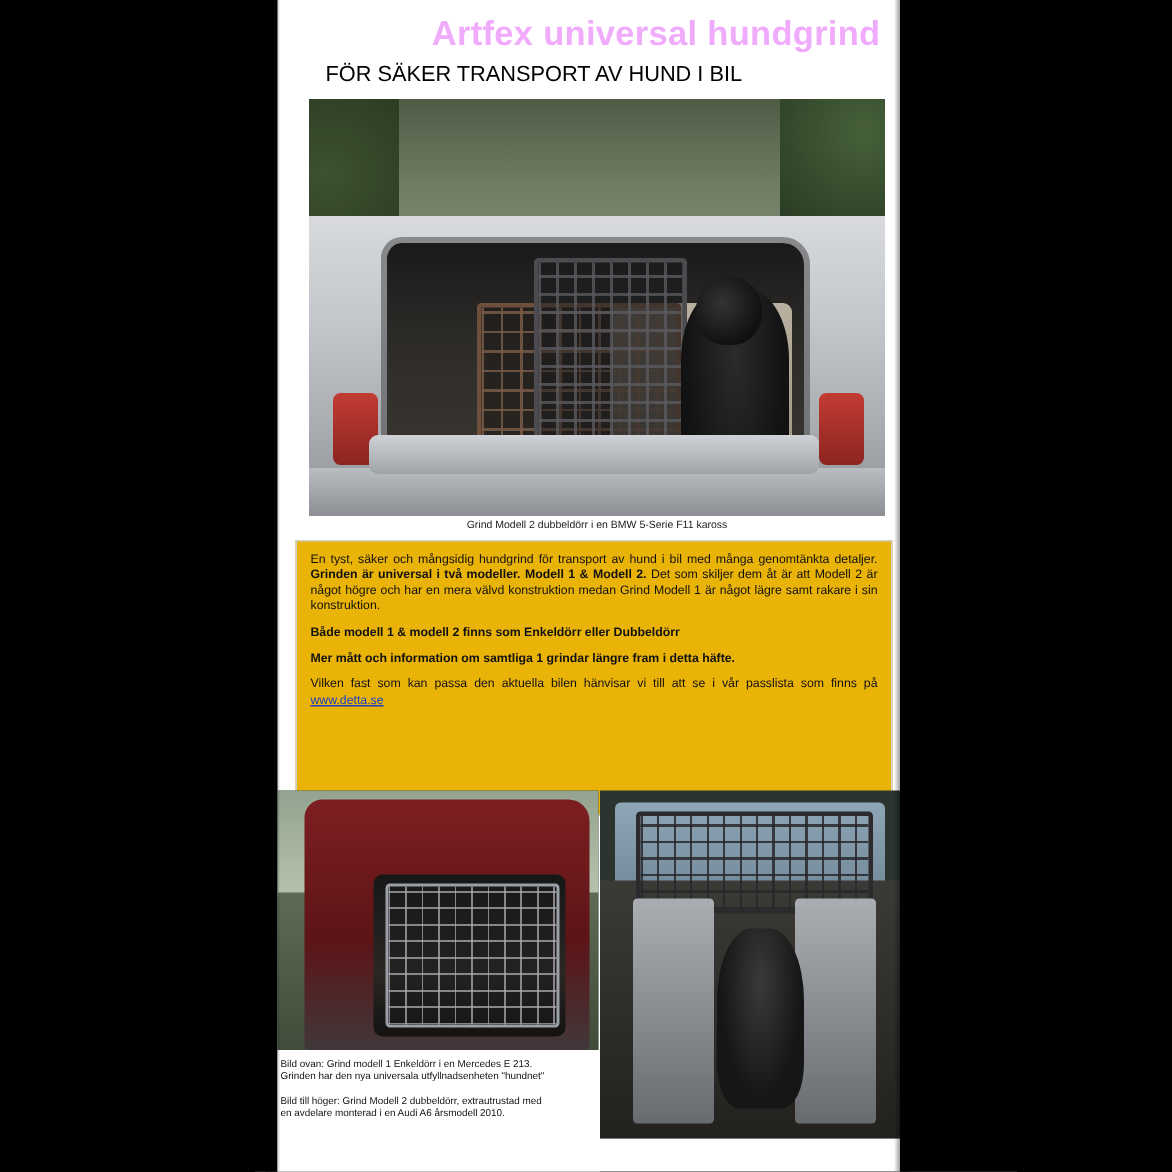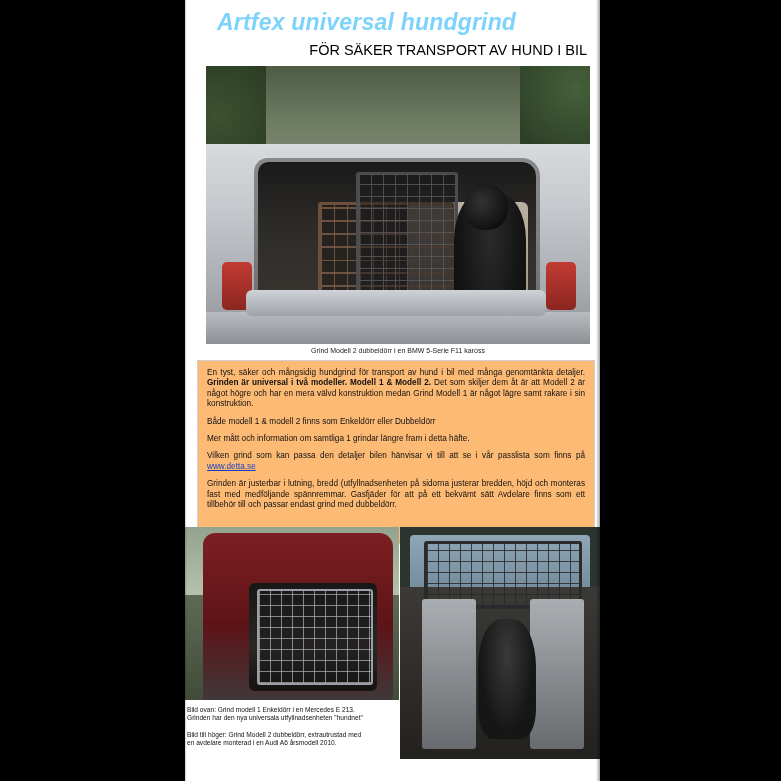--- a/index.html
+++ b/index.html
@@ -36,34 +36,33 @@
     width: 400px;
     height: 70px;
   }
   .main-title {
     position: absolute;
     left: 22px;
     top: 5px;
     width: 370px;
     font-size: 23px;
     font-weight: bold;
-    color: #7dd3fc;
+    color: #f0abfc;
     letter-spacing: 0.2px;
-    text-align: left;
+    text-align: right;
     font-family: "Liberation Sans", sans-serif;
-    font-style: italic;
   }
   .sub-title {
     position: absolute;
     left: 22px;
     top: 38px;
     width: 370px;
     font-size: 14.5px;
     color: #000000;
-    text-align: right;
+    text-align: left;
     font-family: "Liberation Sans", sans-serif;
   }
   
   .hero {
     position: absolute;
     left: 206px;
     top: 66px;
     width: 384px;
     height: 278px;
     overflow: hidden;
@@ -168,34 +167,34 @@
     text-align: center;
     line-height: 14px;
   }
   
   .textblock {
     position: absolute;
     left: 197px;
     top: 360px;
     width: 398px;
     height: 184px;
-    background: #fdba74;
+    background: #eab308;
     border: 1px solid #cfcfcf;
     box-sizing: border-box;
     padding: 7px 9px 4px 9px;
   }
   .textblock p {
     margin: 0 0 7px 0;
     font-size: 8.2px;
     line-height: 10.4px;
     color: #111111;
     text-align: justify;
   }
   .textblock p.bold {
-    font-weight: normal;
+    font-weight: bold;
   }
   .inl-b { font-weight: bold; }
   .link {
     color: #1a3fc4;
     text-decoration: underline;
   }
   
   .img-left {
     position: absolute;
     left: 185px;
@@ -299,22 +298,21 @@
       <div class="bumper"></div>
     </div>
   </div>
 
   <div class="caption-bar">Grind Modell 2 dubbeldörr i en BMW 5-Serie F11 kaross</div>
 
   <div class="textblock">
     <p><span>En tyst, säker och mångsidig hundgrind för transport av hund i bil med många genomtänkta detaljer. </span><span class="inl-b">Grinden är universal i två modeller. Modell 1 &amp; Modell 2.</span><span> Det som skiljer dem åt är att Modell 2 är något högre och har en mera välvd konstruktion medan Grind Modell 1 är något lägre samt rakare i sin konstruktion.</span></p>
     <p class="bold">Både modell 1 &amp; modell 2 finns som Enkeldörr eller Dubbeldörr</p>
     <p class="bold">Mer mått och information om samtliga 1 grindar längre fram i detta häfte.</p>
-    <p><span>Vilken grind som kan passa den detaljer bilen hänvisar vi till att se i vår passlista som finns på </span><a class="link" href="#">www.detta.se</a></p>
-    <p>Grinden är justerbar i lutning, bredd (utfyllnadsenheten på sidorna justerar bredden, höjd och monteras fast med medföljande spännremmar. Gasfjäder för att på ett bekvämt sätt Avdelare finns som ett tillbehör till och passar endast grind med dubbeldörr.</p>
+    <p><span>Vilken fast som kan passa den aktuella bilen hänvisar vi till att se i vår passlista som finns på </span><a class="link" href="#">www.detta.se</a></p>
   </div>
 
   <div class="img-left">
     <div class="il-sky"></div>
     <div class="il-ground"></div>
     <div class="il-car">
       <div class="il-trunk">
         <div class="il-grid"></div>
       </div>
     </div>

